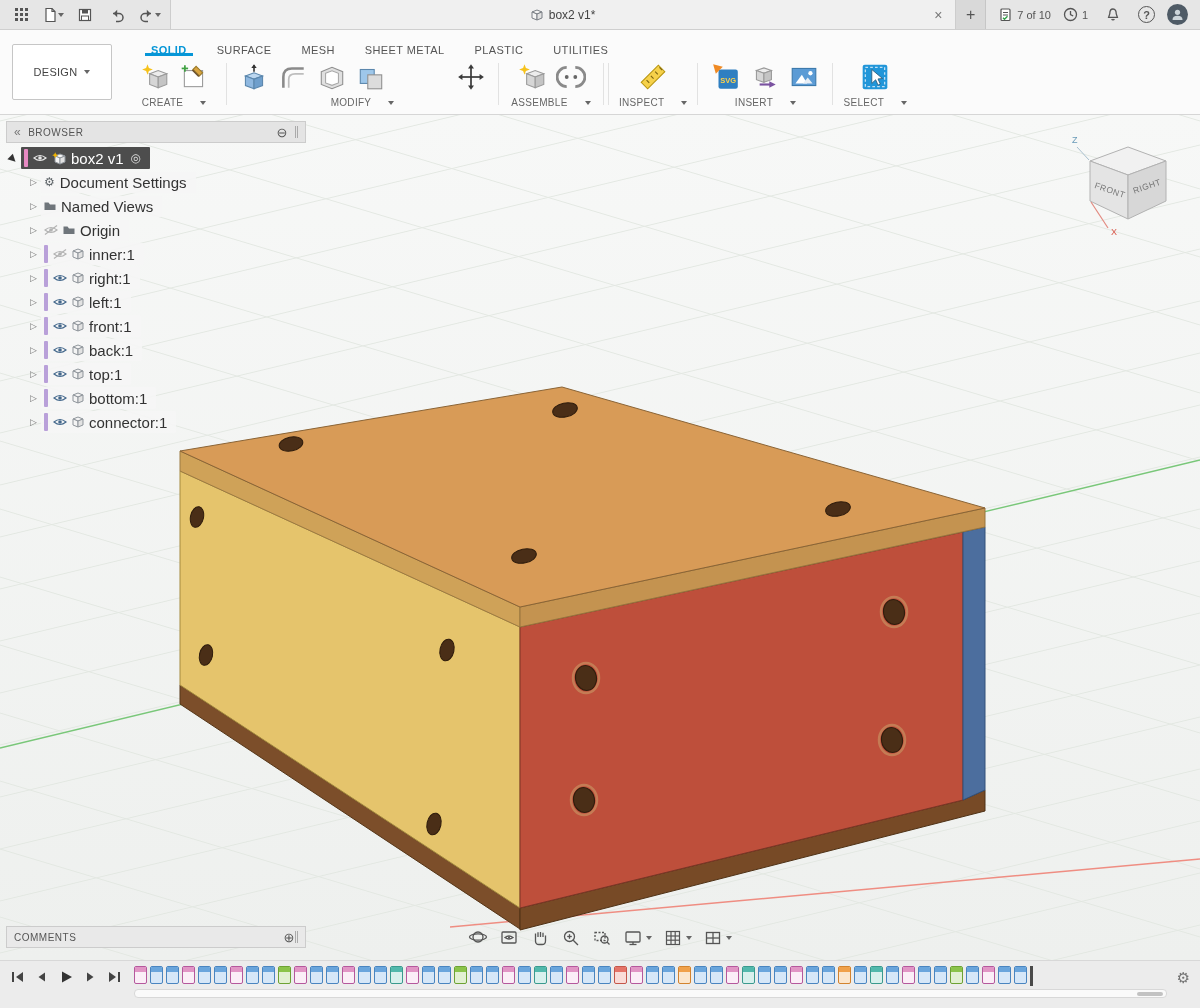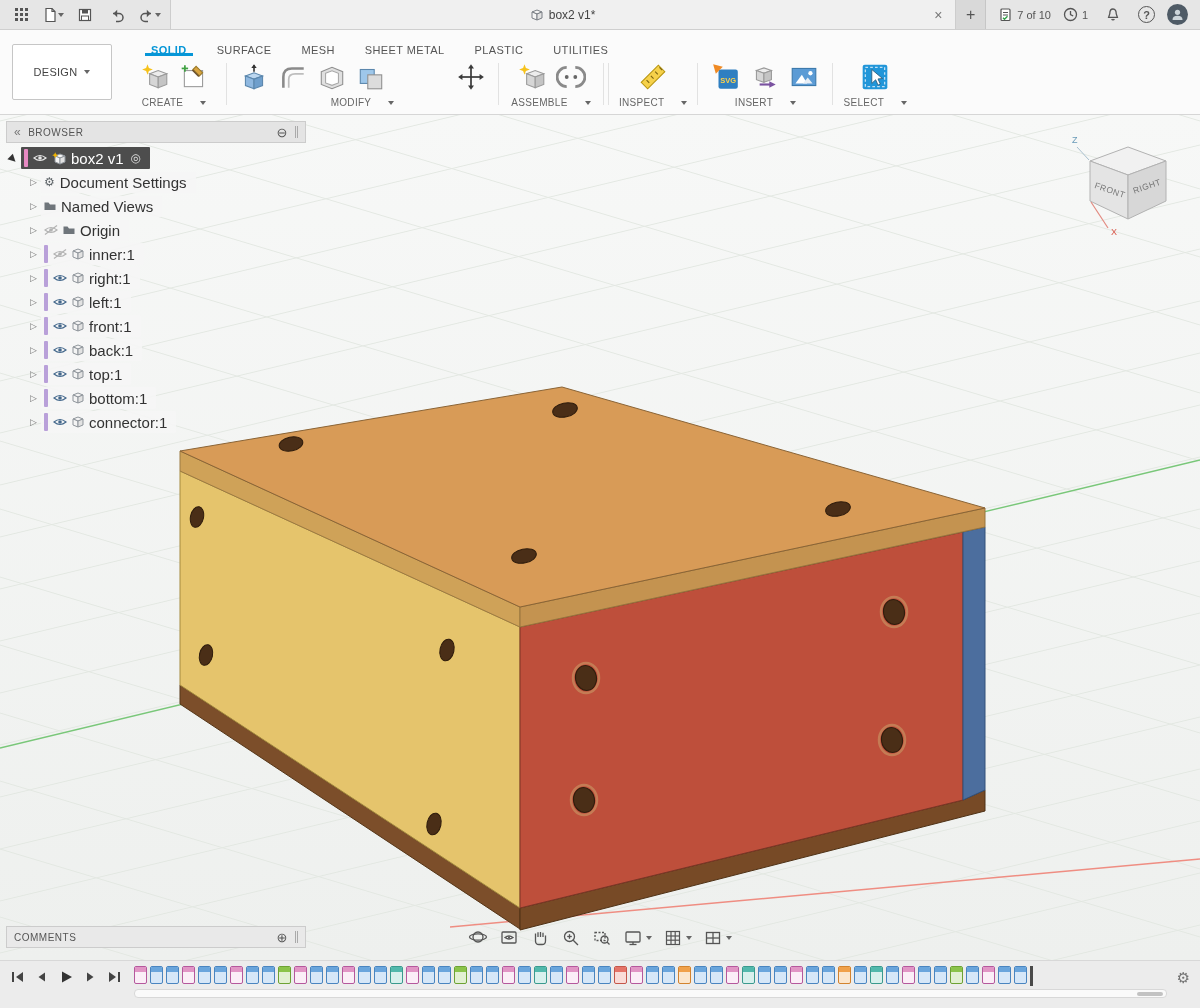--- a/index.html
+++ b/index.html
@@ -65,21 +65,21 @@
   .i-comp{width:12px;height:12px;color:#8f959b;flex:none}
   .i-comp.big{width:14px;height:13px}
   .i-folder{width:12px;height:10px;color:#6f757b;flex:none}
   .i-gear{font-size:12px;color:#5f6569;line-height:1}
   .radio{color:#e0e0e0;font-size:12px;margin-left:2px}
 
   
   .viewcube{position:absolute;right:16px;top:14px;width:120px;height:110px}
 
   
-  .comments-bar{position:absolute;left:6px;bottom:12px;width:300px;height:22px;background:#e9e9e9;border:1px solid #cccccc;display:flex;align-items:center;font-size:10px;color:#555;padding:0 7px;gap:7px;letter-spacing:.5px}
+  .comments-bar{position:absolute;left:6px;bottom:12px;width:300px;height:22px;background:#e9e9e9;border:1px solid #cccccc;display:flex;align-items:center;font-size:10px;color:#555;padding:0 7px;letter-spacing:.5px}
   .comments-bar .grow{flex:1}
   .navbar{position:absolute;left:50%;transform:translateX(-50%);bottom:10px;display:flex;align-items:center;gap:5px}
   .nav-btn{height:24px;display:flex;align-items:center;justify-content:center;color:#555;padding:0 3px;border-radius:2px;gap:3px}
 
   
   .timeline{height:48px;background:#ececec;border-top:1px solid #d8d8d8;display:flex;align-items:flex-start;padding:5px 10px 0 8px;gap:10px;flex:none}
   .tl-controls{display:flex;gap:4px;align-items:center;margin-top:1px}
   .tl-ctrl{width:20px;height:20px;display:flex;align-items:center;justify-content:center;border-radius:2px}
   .tl-body{flex:1;min-width:0}
   .tl-row{display:flex;align-items:flex-start}

